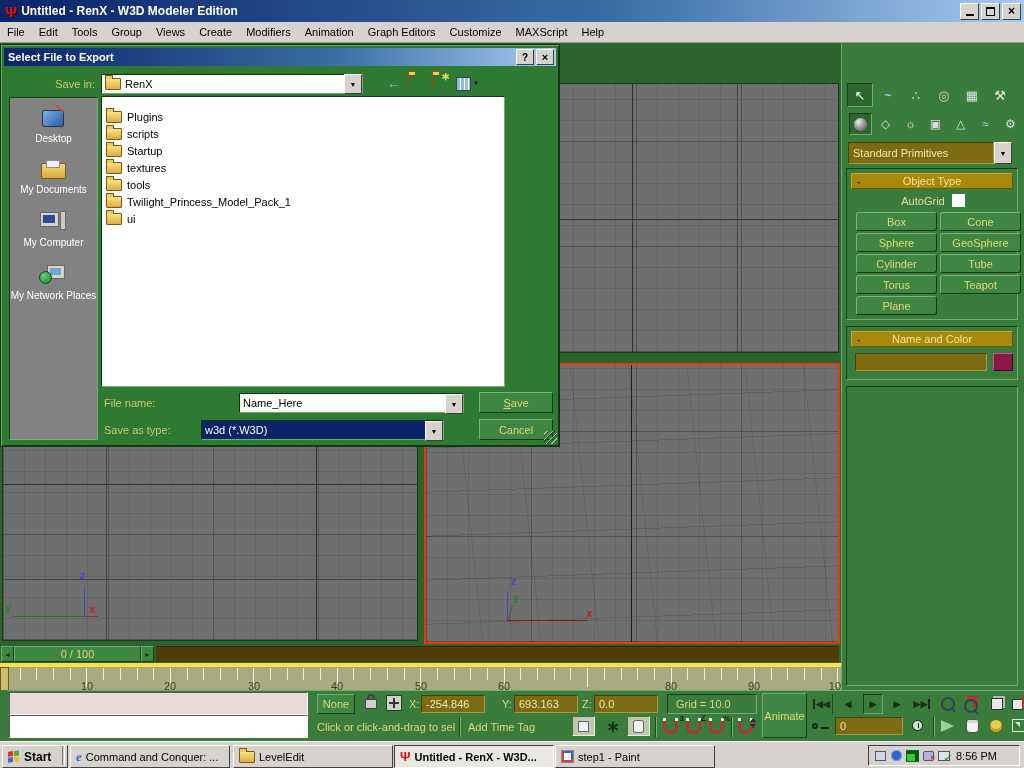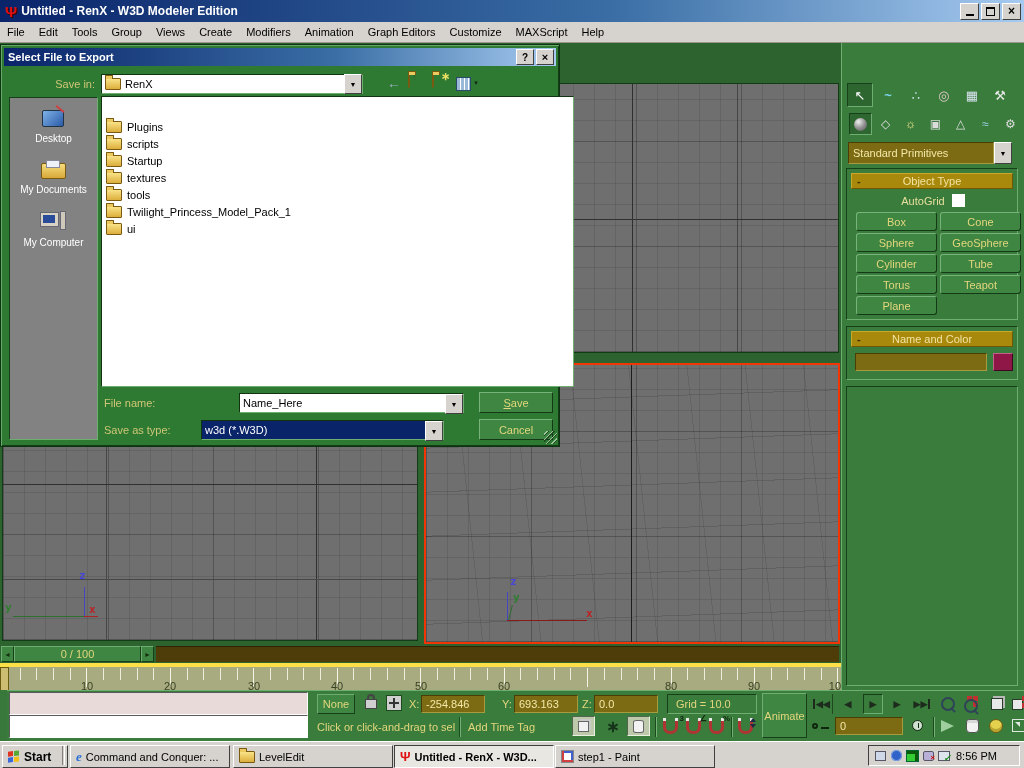--- a/index.html
+++ b/index.html
@@ -524,23 +524,31 @@
         <span>My Documents</span>
         </span>
       <span class="place">
         <i style="position:relative;width:28px;height:24px;">
           <i class="t" style="left:1px;top:2px;width:19px;height:15px;background:#d8d2c2;border:1px solid #667;"></i>
           <i class="t" style="left:4px;top:5px;width:12px;height:8px;background:#2a4a9a;"></i>
           <i class="t" style="left:21px;top:1px;width:6px;height:19px;background:#cfc9ba;border:1px solid #667;"></i>
           </i>
         <span>My Computer</span>
         </span>
-    </div>
-
-    <div class="t whitefield" style="left:100px;top:51px;width:473px;height:291px;padding-top:21px;">
+      <span class="place">
+        <i style="position:relative;width:28px;height:24px;">
+          <i class="t" style="left:8px;top:2px;width:18px;height:14px;background:#d8d2c2;border:1px solid #667;"></i>
+          <i class="t" style="left:11px;top:5px;width:11px;height:7px;background:#6aa8d8;"></i>
+          <i class="t" style="left:0;top:8px;width:13px;height:13px;border-radius:50%;background:radial-gradient(circle at 35% 35%,#6ad06a,#1a7a3a);border:1px solid #0a4a20;"></i>
+          </i>
+        <span>My Network Places</span>
+        </span>
+    </div>
+
+    <div class="t whitefield" style="left:100px;top:51px;width:404px;height:291px;padding-top:11px;">
       <div class="listitem">
         <i class="fold"></i>
           <span>Plugins</span>
         </div>
       <div class="listitem">
         <i class="fold"></i>
           <span>scripts</span>
         </div>
       <div class="listitem">
         <i class="fold"></i>

